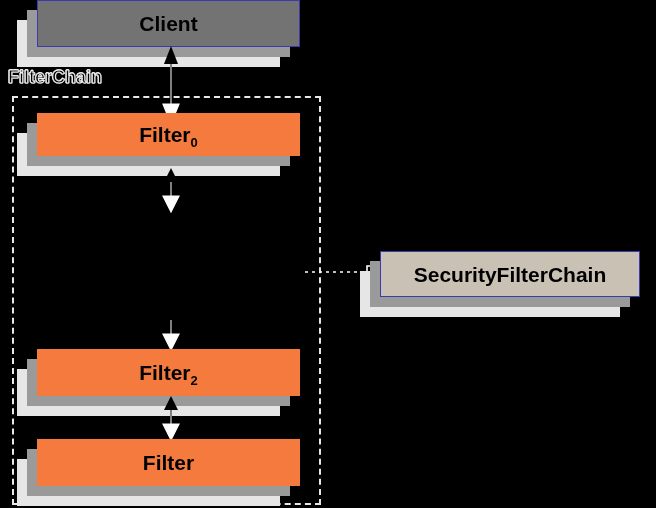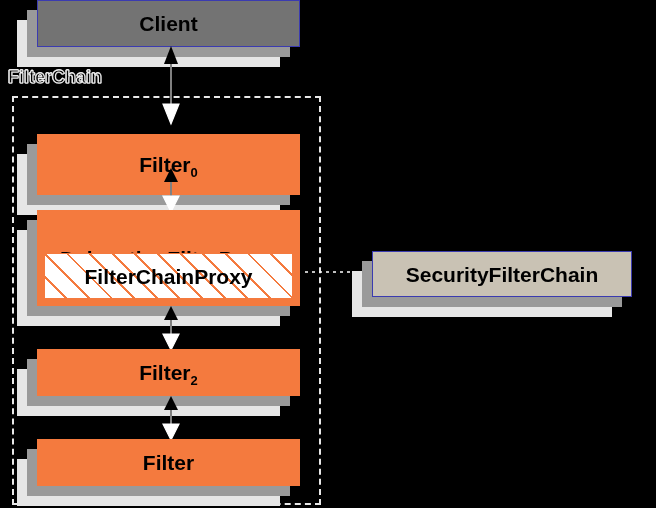--- a/index.html
+++ b/index.html
@@ -155,56 +155,44 @@
   <svg class="arrow-svg" style="left:160px; top:46px;" width="22" height="78" viewBox="0 0 22 78">
     <line x1="11" y1="8" x2="11" y2="66" stroke="#808080" stroke-width="2"></line>
     <polygon points="11,0 4,18 18,18" fill="#000000"></polygon>
     <polygon points="11,78 3,58 19,58" fill="#ffffff" stroke="#ffffff" stroke-width="1.2"></polygon>
   </svg>
 
   <div class="container-title" style="left:8px; top:68px;">FilterChain</div>
 
   <div class="dashed-container" style="left:12px; top:96px; width:309px; height:409px;"></div>
 
-  <div class="node" style="left:37px; top:134px; width:263px; height:61px;border-radius:15px;">
+  <div class="node" style="left:37px; top:113px; width:263px; height:43px;border-radius:15px;">
     <div class="shadow-far"></div>
     <div class="shadow-near"></div>
     <div class="face face-orange">
       <span class="node-label">
         <span>Filter</span><sub>0</sub>
       </span>
     </div>
   </div>
 
   <svg class="arrow-svg" style="left:160px; top:168px;" width="22" height="44" viewBox="0 0 22 44">
     <line x1="11" y1="6" x2="11" y2="36" stroke="#808080" stroke-width="2"></line>
     <polygon points="11,0 4,14 18,14" fill="#000000"></polygon>
     <polygon points="11,44 3,28 19,28" fill="#ffffff" stroke="#ffffff" stroke-width="1.2"></polygon>
   </svg>
 
-  <div class="node" style="left:37px; top:210px; width:263px; height:96px;">
-    <div class="shadow-far"></div>
-    <div class="shadow-near"></div>
-    <div class="face face-orange dfp-face">
-      <div class="dfp-title">
-        <span class="node-label">DelegatingFilterProxy</span>
-      </div>
-      <div class="dfp-inner">
-        <span class="node-label">FilterChainProxy</span>
-      </div>
-    </div>
-  </div>
 
   <svg class="arrow-svg" style="left:305px; top:262px;" width="88" height="20" viewBox="0 0 88 20">
     <line x1="0" y1="10" x2="62" y2="10" stroke="#ffffff" stroke-width="1.6" stroke-dasharray="3,4"></line>
     <polygon points="85,10 63,3 63,17" fill="#000000"></polygon>
     <polyline points="68,4 62,4 62,16 68,16" fill="none" stroke="#ffffff" stroke-width="1.6"></polyline>
   </svg>
 
-  <div class="node" style="left:372px; top:251px; width:260px; height:46px;">
+  <div class="node" style="left:380px; top:251px; width:260px; height:46px;">
     <div class="shadow-far"></div>
     <div class="shadow-near"></div>
     <div class="face face-beige">
       <span class="node-label">SecurityFilterChain</span>
     </div>
   </div>
 
   <svg class="arrow-svg" style="left:160px; top:306px;" width="22" height="44" viewBox="0 0 22 44">
     <line x1="11" y1="6" x2="11" y2="36" stroke="#808080" stroke-width="2"></line>
     <polygon points="11,0 4,14 18,14" fill="#000000"></polygon>

